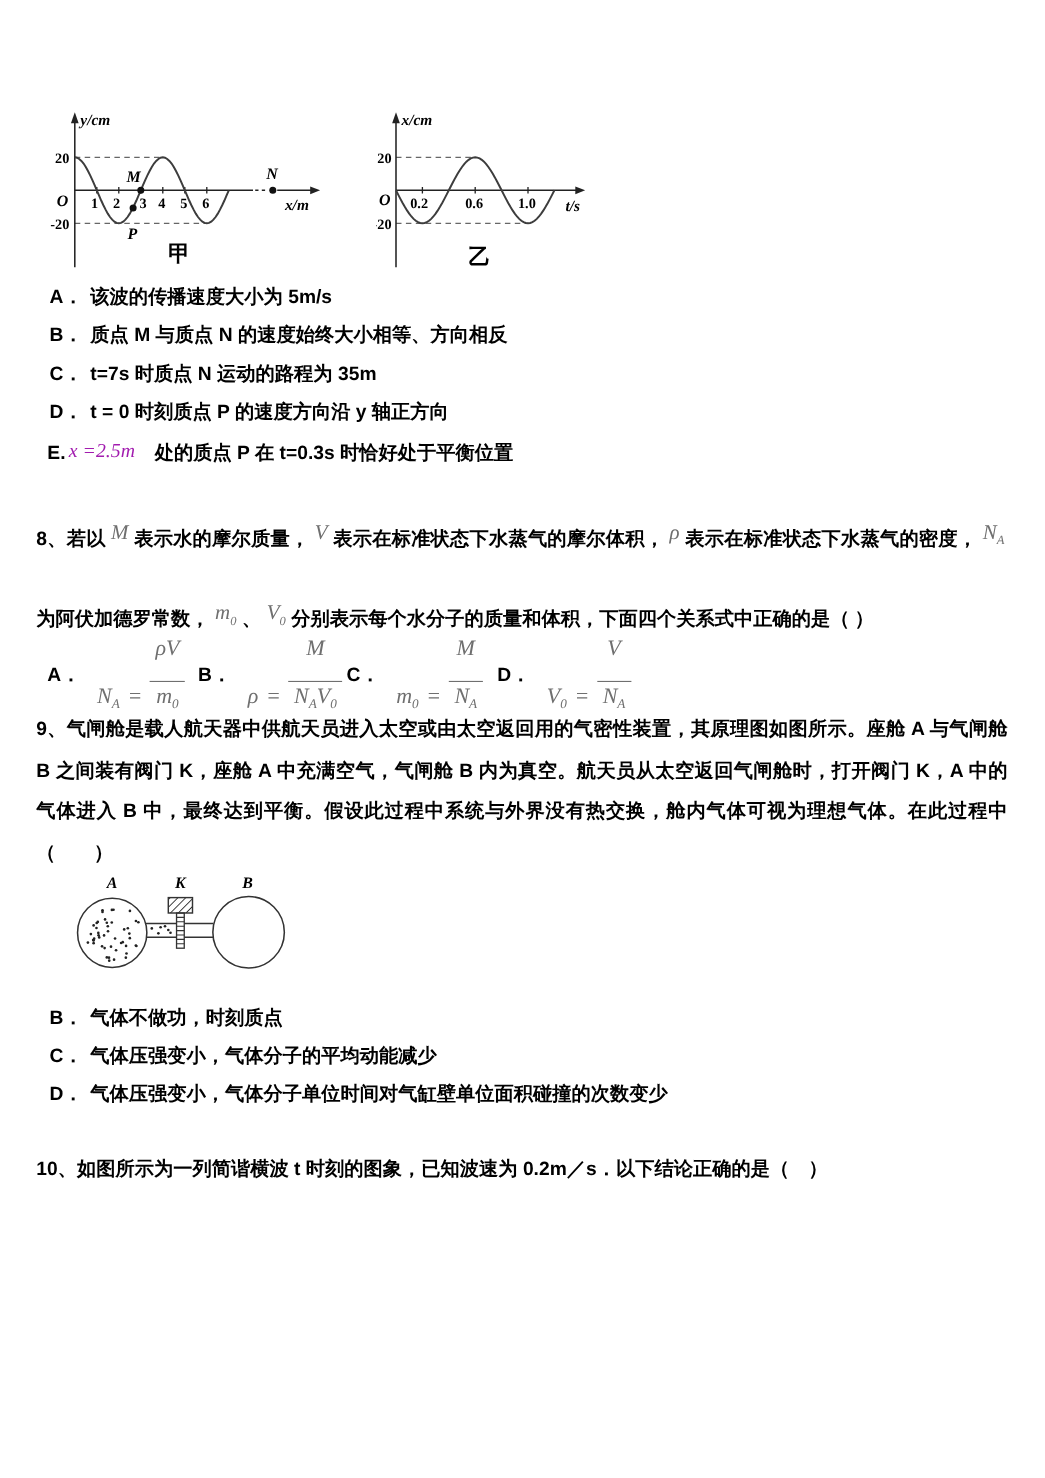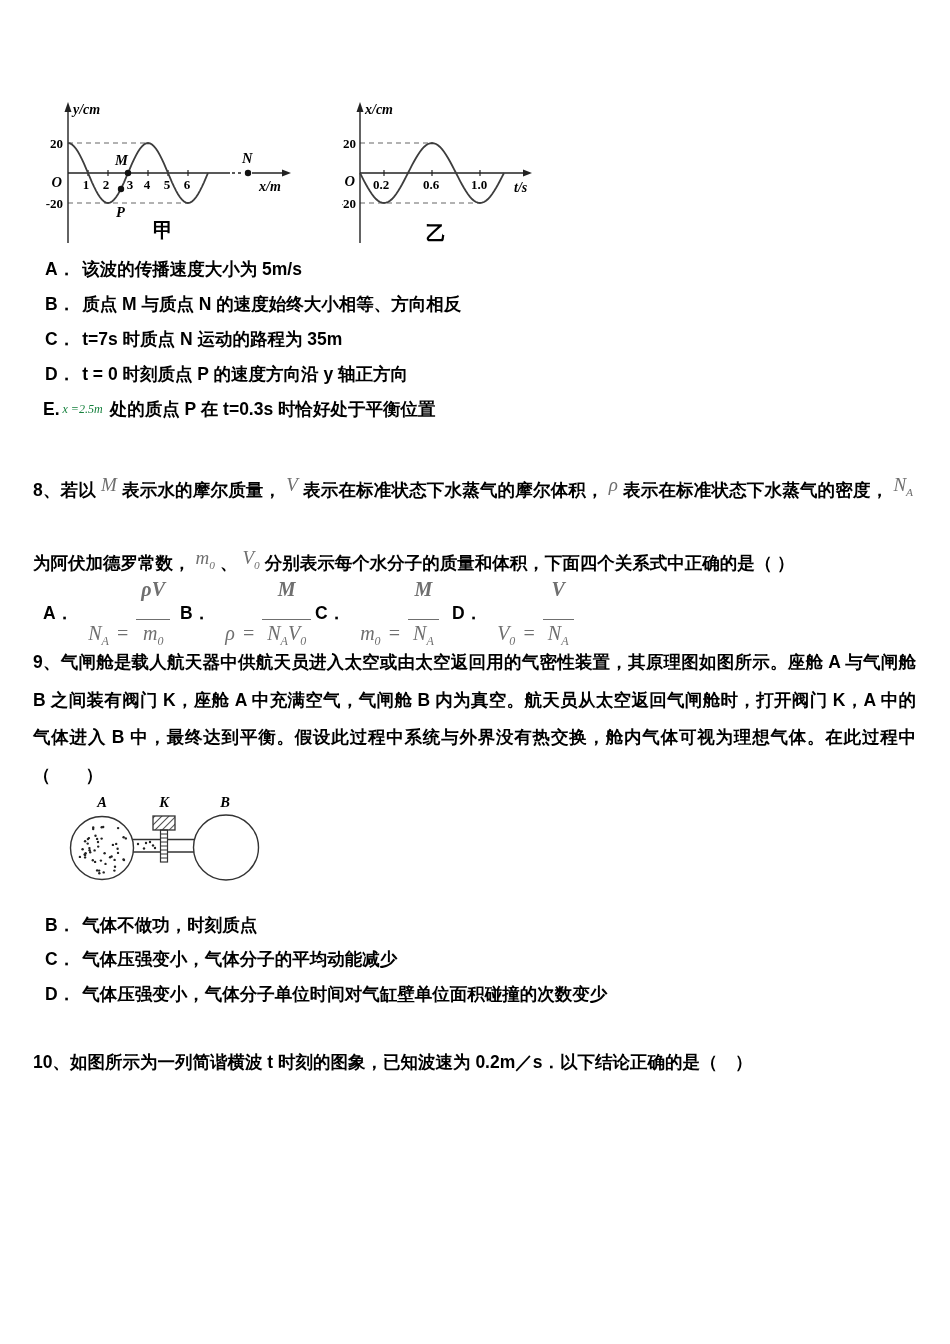--- a/index.html
+++ b/index.html
@@ -8,28 +8,28 @@
     font-family:"Liberation Sans","DejaVu Sans",sans-serif;color:#000;overflow:hidden;
   }
   .abs{position:absolute;}
   .para{font-weight:bold;font-size:17.5px;text-align:justify;}
   .optlist{font-weight:bold;font-size:17.5px;}
   .opt{white-space:nowrap;}
   .opt .lab{margin-right:7px;}
   
   .fm{font-family:"Liberation Serif","DejaVu Serif",serif;font-style:italic;font-weight:normal;color:#6f6f6f;}
   .q8fm{font-size:19px;vertical-align:5px;margin:0 5px;}
-  .efm{font-size:12px;vertical-align:2px;margin:0 7px 0 3px;color:#15803d;}
+  .efm{font-size:18px;vertical-align:2px;margin:0 18px 0 3px;color:#a21caf;}
   sub{font-size:0.6em;}
   .fopt{position:absolute;top:582px;height:62px;display:flex;align-items:center;}
   .fopt .lab{font-weight:bold;font-size:17.5px;margin-right:15px;color:#000;}
   .fopt .fm{font-size:20px;}
   .eq{margin-left:7px;}
   .frac{display:inline-block;text-align:center;margin-left:7px;}
-  .frac .num{display:block;padding:0 5px 18px;border-bottom:1.4px solid #6f6f6f;font-weight:bold;}
+  .frac .num{display:block;padding:0 5px 18px;border-bottom:1.4px solid #6f6f6f;}
   .frac .den{display:block;padding:2px 5px 0;}
   
   .ax{font-family:"Liberation Serif","DejaVu Serif",serif;font-style:italic;font-weight:bold;font-size:14px;fill:#000;}
   .tk{font-family:"Liberation Serif","DejaVu Serif",serif;font-weight:bold;font-size:13px;fill:#000;}
   .pt{font-family:"Liberation Serif","DejaVu Serif",serif;font-style:italic;font-weight:bold;font-size:14.5px;fill:#000;}
   .cap{font-weight:bold;font-size:20px;fill:#000;}
 </style>
 </head>
 <body>
 

